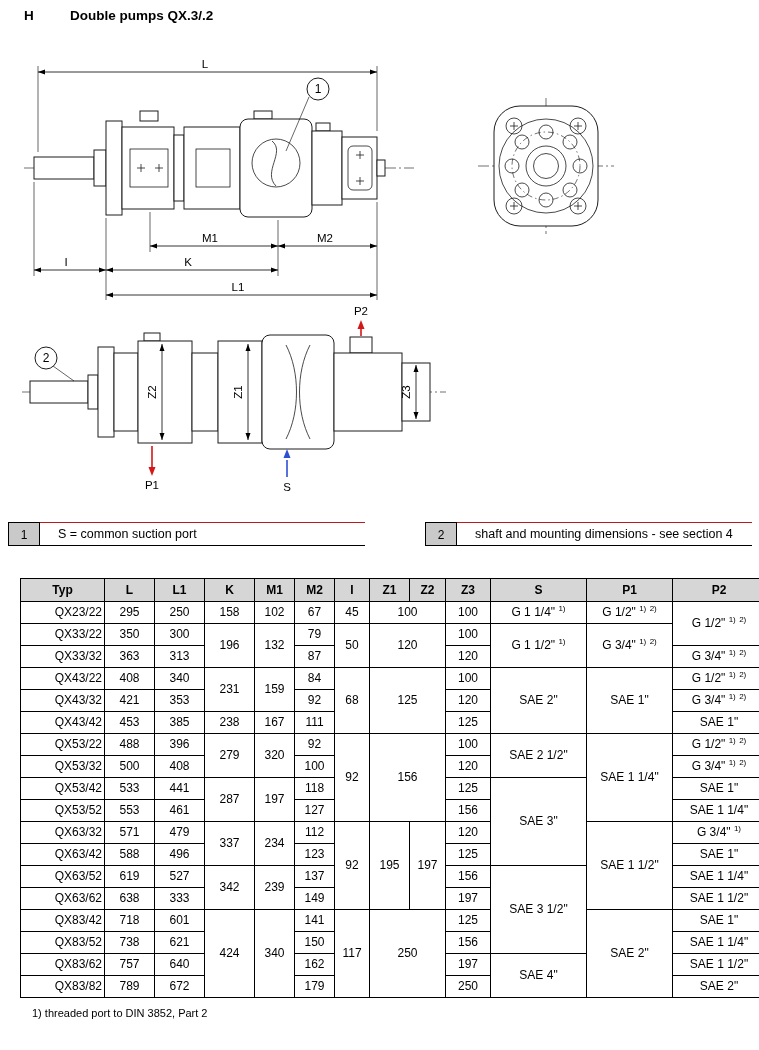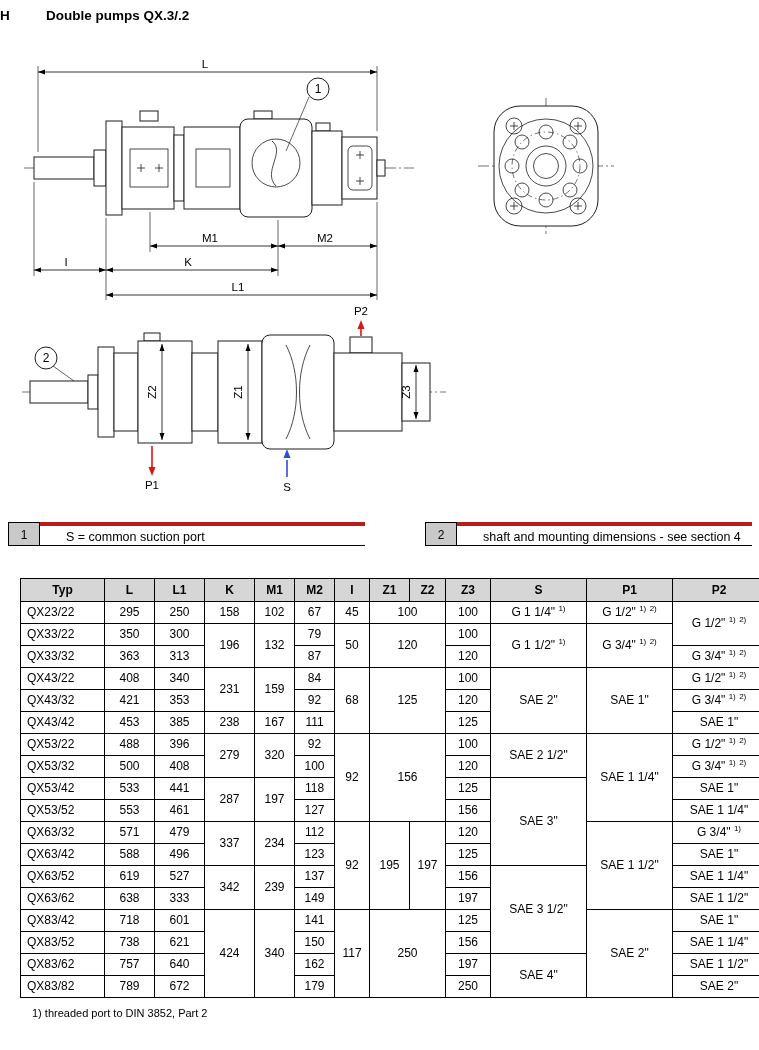--- a/index.html
+++ b/index.html
@@ -3,21 +3,21 @@
 <meta charset="utf-8">
 <style>
   html,body { margin:0; padding:0; }
   body {
     width:759px; height:1050px; background:#ffffff; position:relative;
     font-family:"Liberation Sans", sans-serif; color:#000;
   }
   .page { position:relative; width:759px; height:1050px; overflow:hidden; }
 
   
-  .hdr { position:absolute; top:8px; left:0; font-size:13.5px; font-weight:bold; }
+  .hdr { position:absolute; top:8px; left:24px; font-size:13.5px; font-weight:bold; }
   .hdr .sec { display:inline-block; width:46px; }
 
   
   svg.drawings { position:absolute; top:46px; left:0; }
   .part { fill:#ffffff; stroke:#1c1c1c; stroke-width:1; }
   .detail { fill:none; stroke:#1c1c1c; stroke-width:0.8; }
   .cl { fill:none; stroke:#333; stroke-width:0.7; stroke-dasharray:11 3 2 3; }
   .bc { fill:none; stroke:#333; stroke-width:0.7; stroke-dasharray:6 3 1.5 3; }
   .dim { fill:none; stroke:#000; stroke-width:0.8; }
   .ext { fill:none; stroke:#000; stroke-width:0.6; }
@@ -28,36 +28,36 @@
   
   .legend { position:absolute; top:522px; left:8px; width:744px; height:26px; }
   .legend-item { position:absolute; top:0; display:flex; height:26px; }
   .legend-item.one { left:0; width:357px; }
   .legend-item.two { left:417px; width:327px; }
   .legend-num {
     width:32px; height:24px; background:#c9c9c9; border:1px solid #000;
     text-align:center; line-height:24px; font-size:12px; box-sizing:border-box;
   }
   .legend-text {
-    flex:1; height:24px; border-top:4px solid #b91c1c; border-bottom:1px solid #000;
-    line-height:23px; font-size:12.5px; padding-left:26px; box-sizing:border-box;
+    flex:1; height:24px; border-top:1px solid #b91c1c; border-bottom:1px solid #000;
+    line-height:23px; font-size:12.5px; padding-left:18px; box-sizing:border-box;
     white-space:nowrap;
   }
 
   
   table.dims {
     position:absolute; top:578px; left:20px; width:745px;
     border-collapse:collapse; table-layout:fixed; font-size:12px;
   }
   table.dims th, table.dims td {
     border:1px solid #000; text-align:center; vertical-align:middle;
     padding:0 2px; height:21px; line-height:1.05; white-space:nowrap; overflow:hidden;
   }
   table.dims th { background:#d6d6d6; font-weight:bold; height:22px; }
-  table.dims td.typ { text-align:left; padding-left:6px; }
+  table.dims td.typ { text-align:right; padding-left:16px; }
   table.dims sup { font-size:8px; line-height:0; vertical-align:super; }
 
   
   .footnotes { position:absolute; top:1006px; left:8px; font-size:11px; line-height:1.35;margin-left:24px; }
 </style>
 </head>
 <body>
 
 <div class="page">
 

